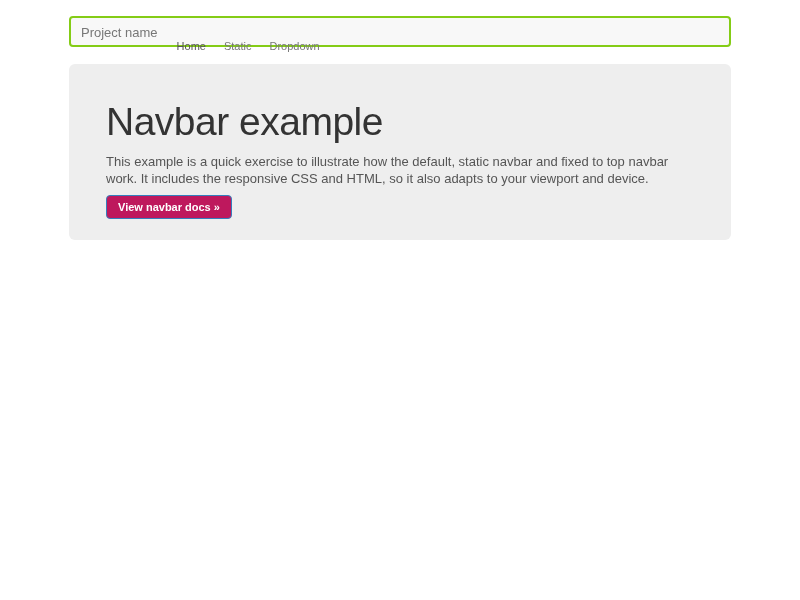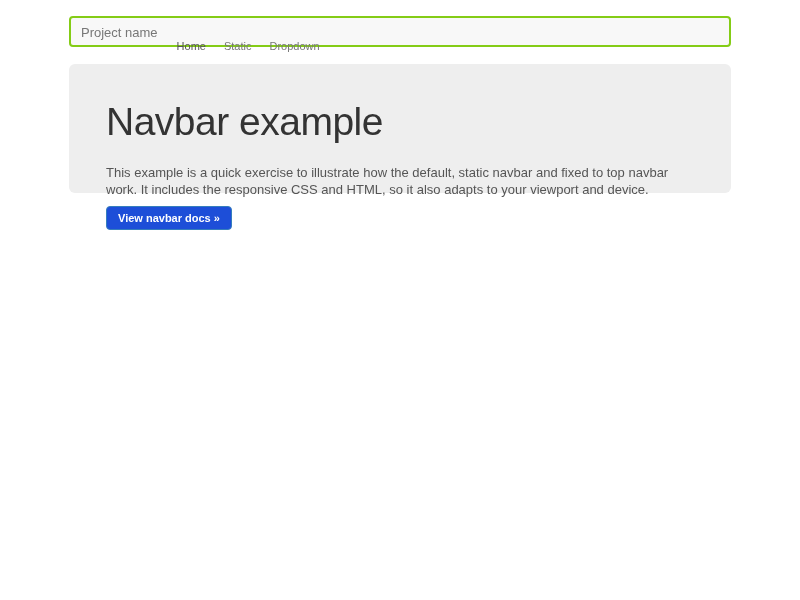--- a/index.html
+++ b/index.html
@@ -57,43 +57,43 @@
   .caret {
     display:inline-block;
     width:0; height:0;
     border-left:4px solid transparent;
     border-right:4px solid transparent;
     border-top:4px solid #777;
   }
   
   .jumbotron {
     margin-top:17px;
-    height:129px;
+    height:176px;
     background:#eeeeee;
     border-radius:6px;
     padding:38px 37px 0 37px;
   }
   .jumbotron h1 {
     font-size:39px;
     font-weight:500;
     line-height:1.05;
     color:#333;
     letter-spacing:-0.5px;
   }
   .jumbotron p {
-    margin-top:21px;
+    margin-top:10px;
     font-size:13px;
     line-height:17px;
     color:#555;
     max-width:588px;
   }
   .btn-primary {
     display:inline-block;
     margin-top:8px;
-    background:#1d4ed8;
+    background:#be185d;
     border:1px solid #357ebd;
     border-radius:4px;
     color:#fff;
     font-size:11px;
     font-weight:bold;
     font-family:"Liberation Sans", sans-serif;
     padding:5px 11px;
     cursor:pointer;
   }
 </style>

